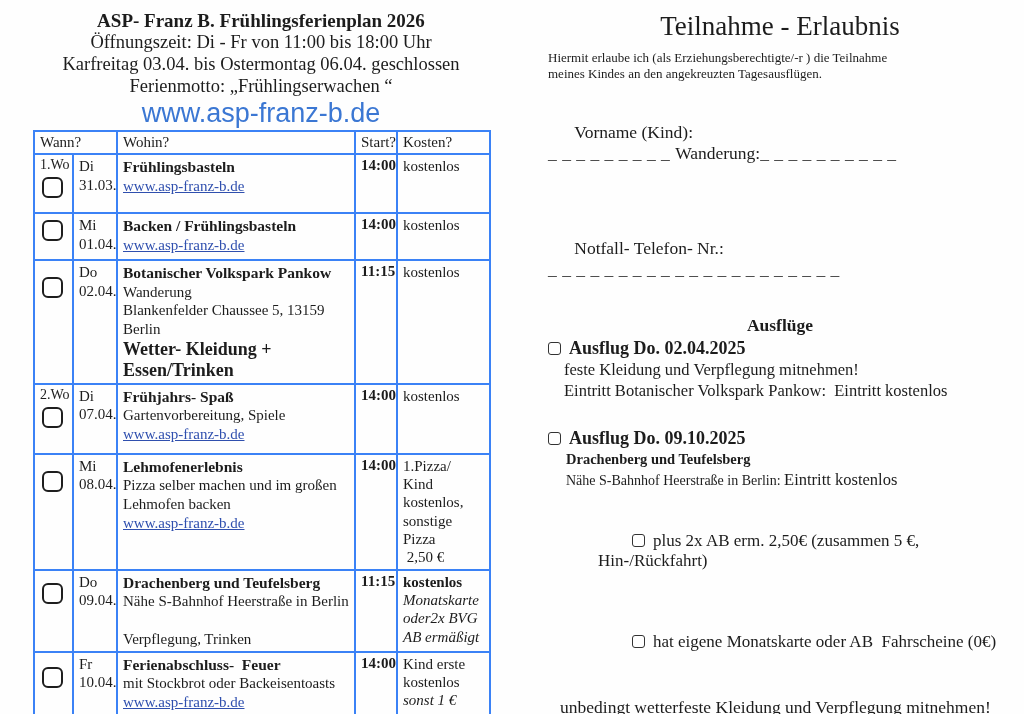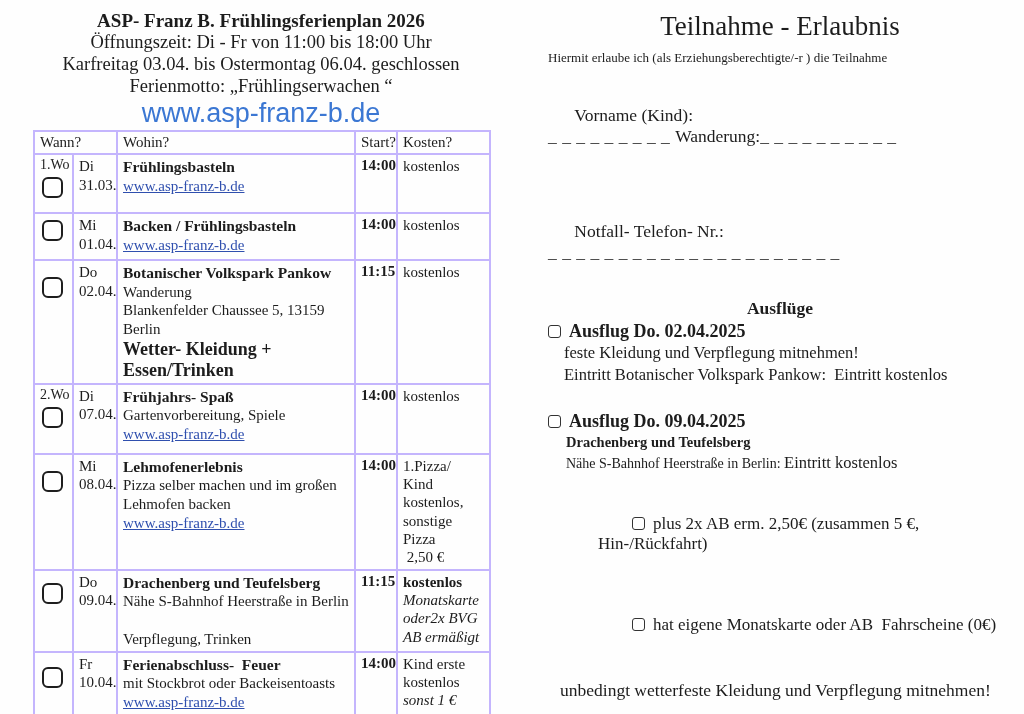--- a/index.html
+++ b/index.html
@@ -9,21 +9,21 @@
 
   
   .left-panel { position:absolute; left:33px; top:10px; width:456px; }
   .lp-header { text-align:center; line-height:1.18; }
   .lp-title { font-weight:bold; font-size:19px; }
   .lp-line { font-size:18.5px; }
   .lp-site { font-family:"Liberation Sans","DejaVu Sans",sans-serif; font-size:27px;
     color:#3b77d3; margin-top:1px; line-height:1.05; }
 
   table.plan { border-collapse:collapse; width:456px; margin-top:3px; table-layout:fixed; }
-  table.plan td, table.plan th { border:2px solid #c4b5fd; vertical-align:top;
+  table.plan td, table.plan th { border:2px solid #3b82f6; vertical-align:top;
     padding:2px 5px 2px 5px; font-size:15px; text-align:left; overflow:hidden; }
   th.hdr { font-weight:normal; font-size:18px; padding:1px 5px; }
   .col-week { width:39px; } .col-day { width:44px; } .col-wohin { width:238px; }
   .col-start { width:42px; } .col-cost { width:93px; }
   .week-label { font-size:14px; }
   .cbx { display:inline-block; width:21px; height:21px; border:2.5px solid #1e1e1e;
     border-radius:6px; background:#fff; margin:4px 0 0 2px; }
   .daycell div { font-size:15px; line-height:1.22; }
   .act-title { font-weight:bold; font-size:15.5px; line-height:1.25; white-space:pre-wrap; }
   .act-line { font-size:15px; line-height:1.25; }
@@ -233,20 +233,21 @@
 
       </tbody>
     </table>
 
   </div>
 
   <div class="right-panel">
     <div class="rp-title">Teilnahme - Erlaubnis</div>
     <div class="rp-intro">
       <div>Hiermit erlaube ich (als Erziehungsberechtigte/-r ) die Teilnahme</div>
+      <div>meines Kindes an den angekreuzten Tagesausflügen.</div>
     </div>
 
     <div class="form-line">
       <span>Vorname (Kind):  </span><span class="blank">_ _ _ _ _ _ _ _ _ </span><span>Wanderung:</span><span class="blank">_ _ _ _ _ _ _ _ _ _</span>
     </div>
 
     <div class="form-line notfall">
       <span>Notfall- Telefon- Nr.:   </span><span class="blank">_ _ _ _ _ _ _ _ _ _ _ _ _ _ _ _ _ _ _ _ _</span>
     </div>
 
@@ -255,21 +256,21 @@
     <div class="ausflug">
       <div class="ausflug-title">
         <span class="sq"></span><span>Ausflug Do. 02.04.2025</span>
       </div>
       <div class="ausflug-body">feste Kleidung und Verpflegung mitnehmen!</div>
       <div class="ausflug-body">Eintritt Botanischer Volkspark Pankow:  Eintritt kostenlos</div>
     </div>
 
     <div class="ausflug ausflug2">
       <div class="ausflug-title">
-        <span class="sq"></span><span>Ausflug Do. 09.04.2025</span>
+        <span class="sq"></span><span>Ausflug Do. 09.10.2025</span>
       </div>
       <div class="a2-sub">Drachenberg und Teufelsberg</div>
       <div class="a2-small-line">
         <span>Nähe S-Bahnhof Heerstraße in Berlin: </span><span class="normal">Eintritt kostenlos</span>
       </div>
       <div class="option">
         <span class="sq"></span><span>plus 2x AB erm. 2,50€ (zusammen 5 €, Hin-/Rückfahrt)</span>
       </div>
       <div class="option">
         <span class="sq"></span><span>hat eigene Monatskarte oder AB  Fahrscheine (0€)</span>

